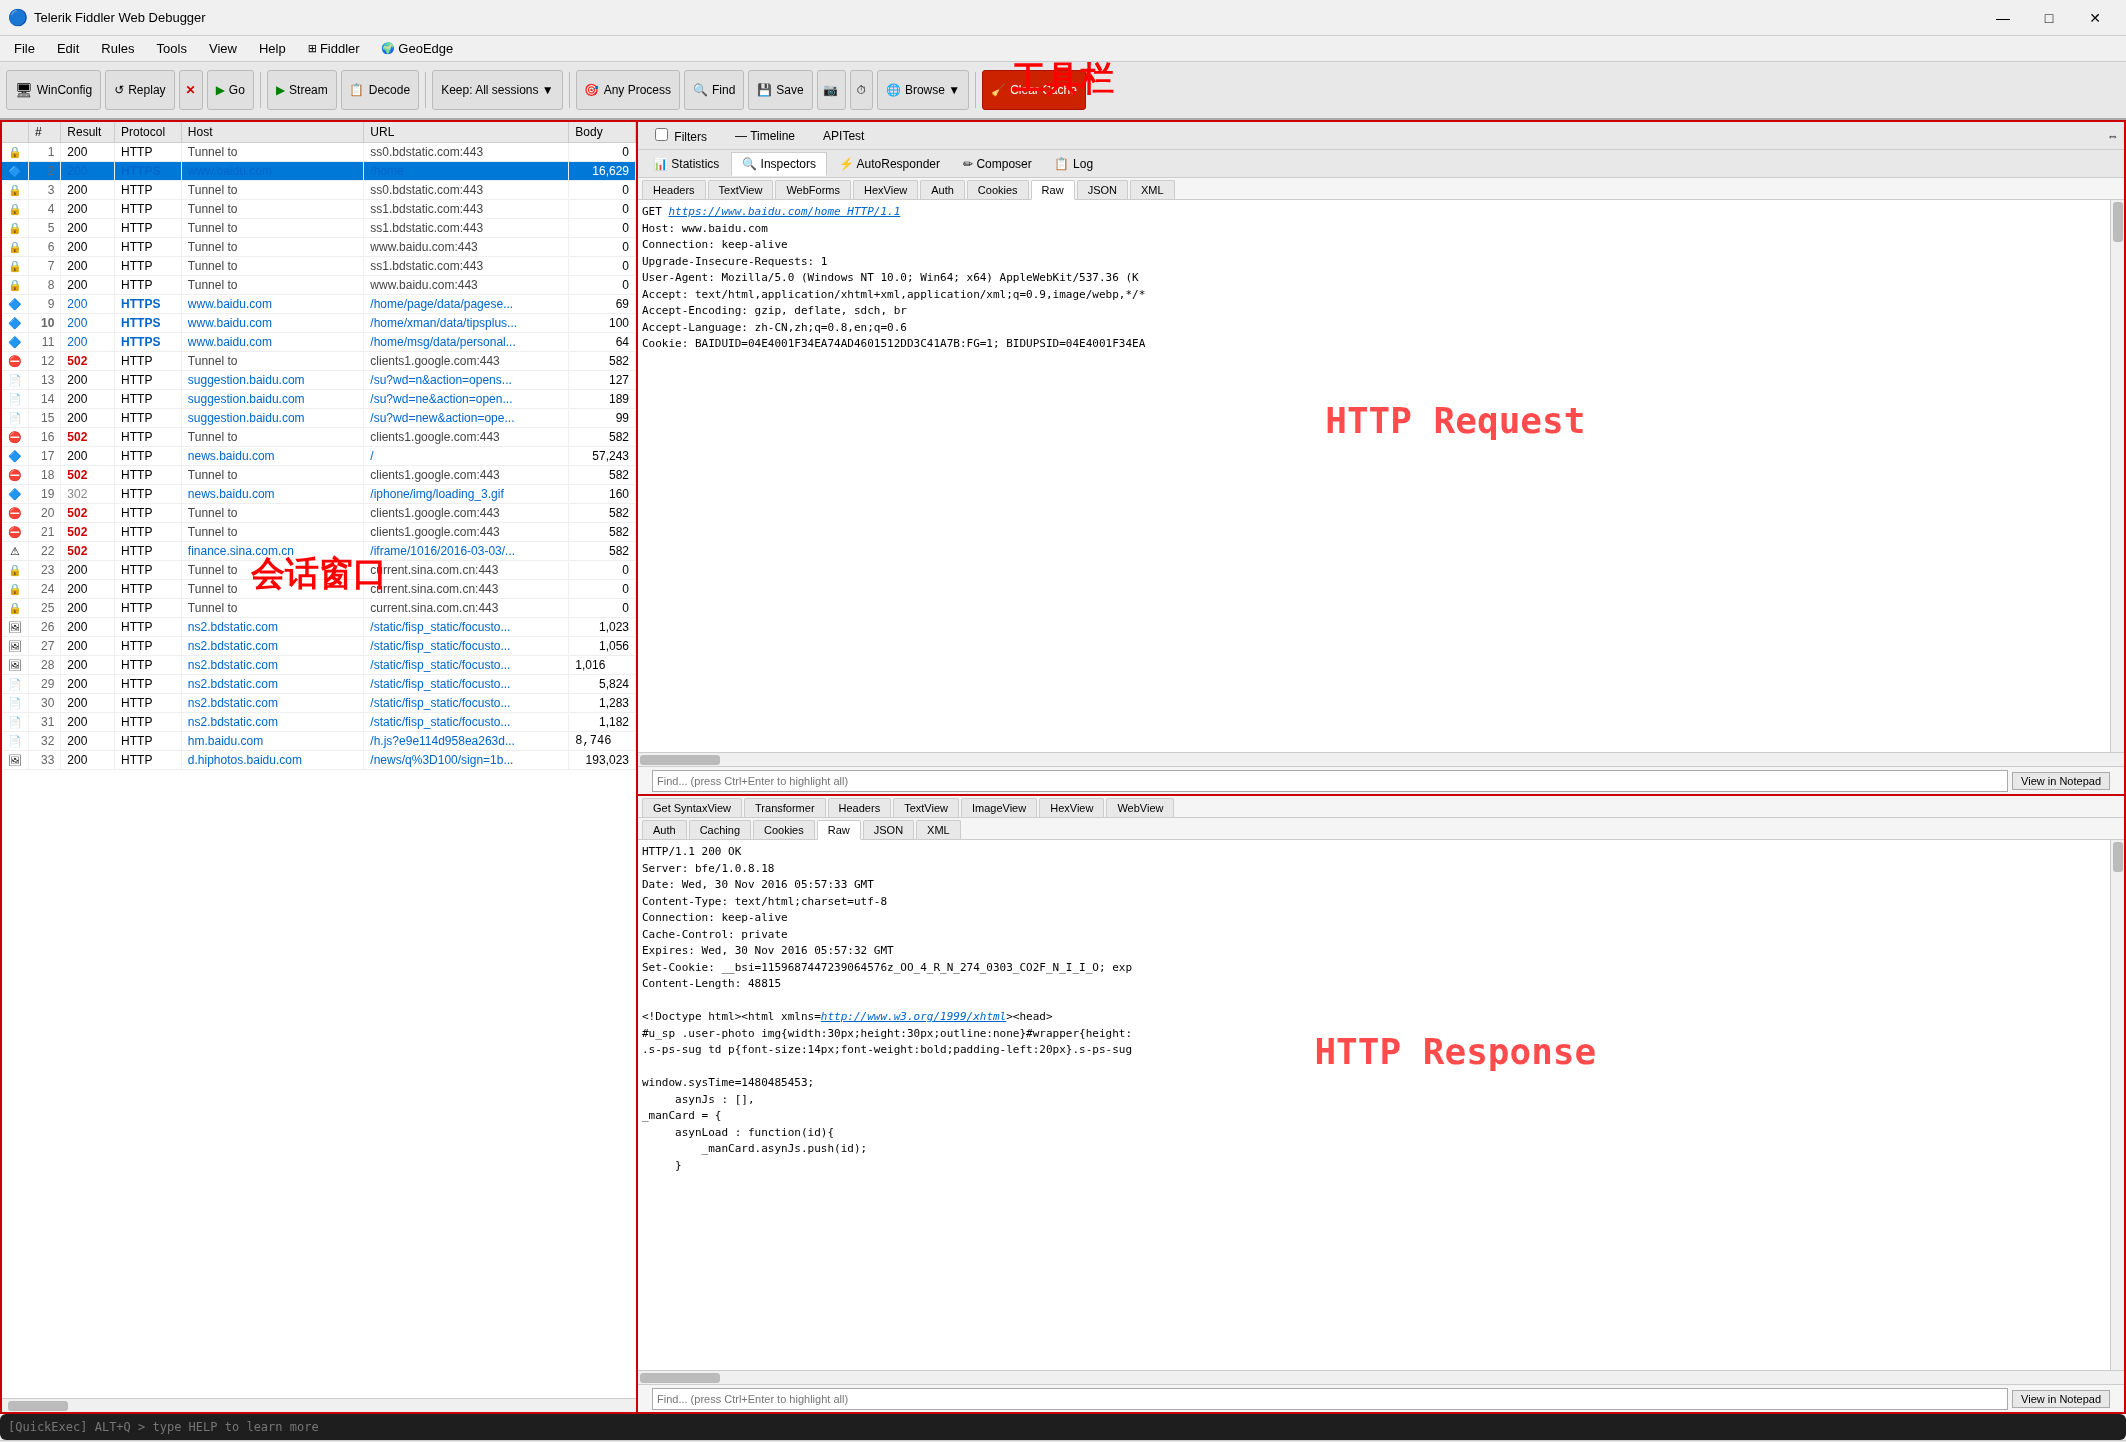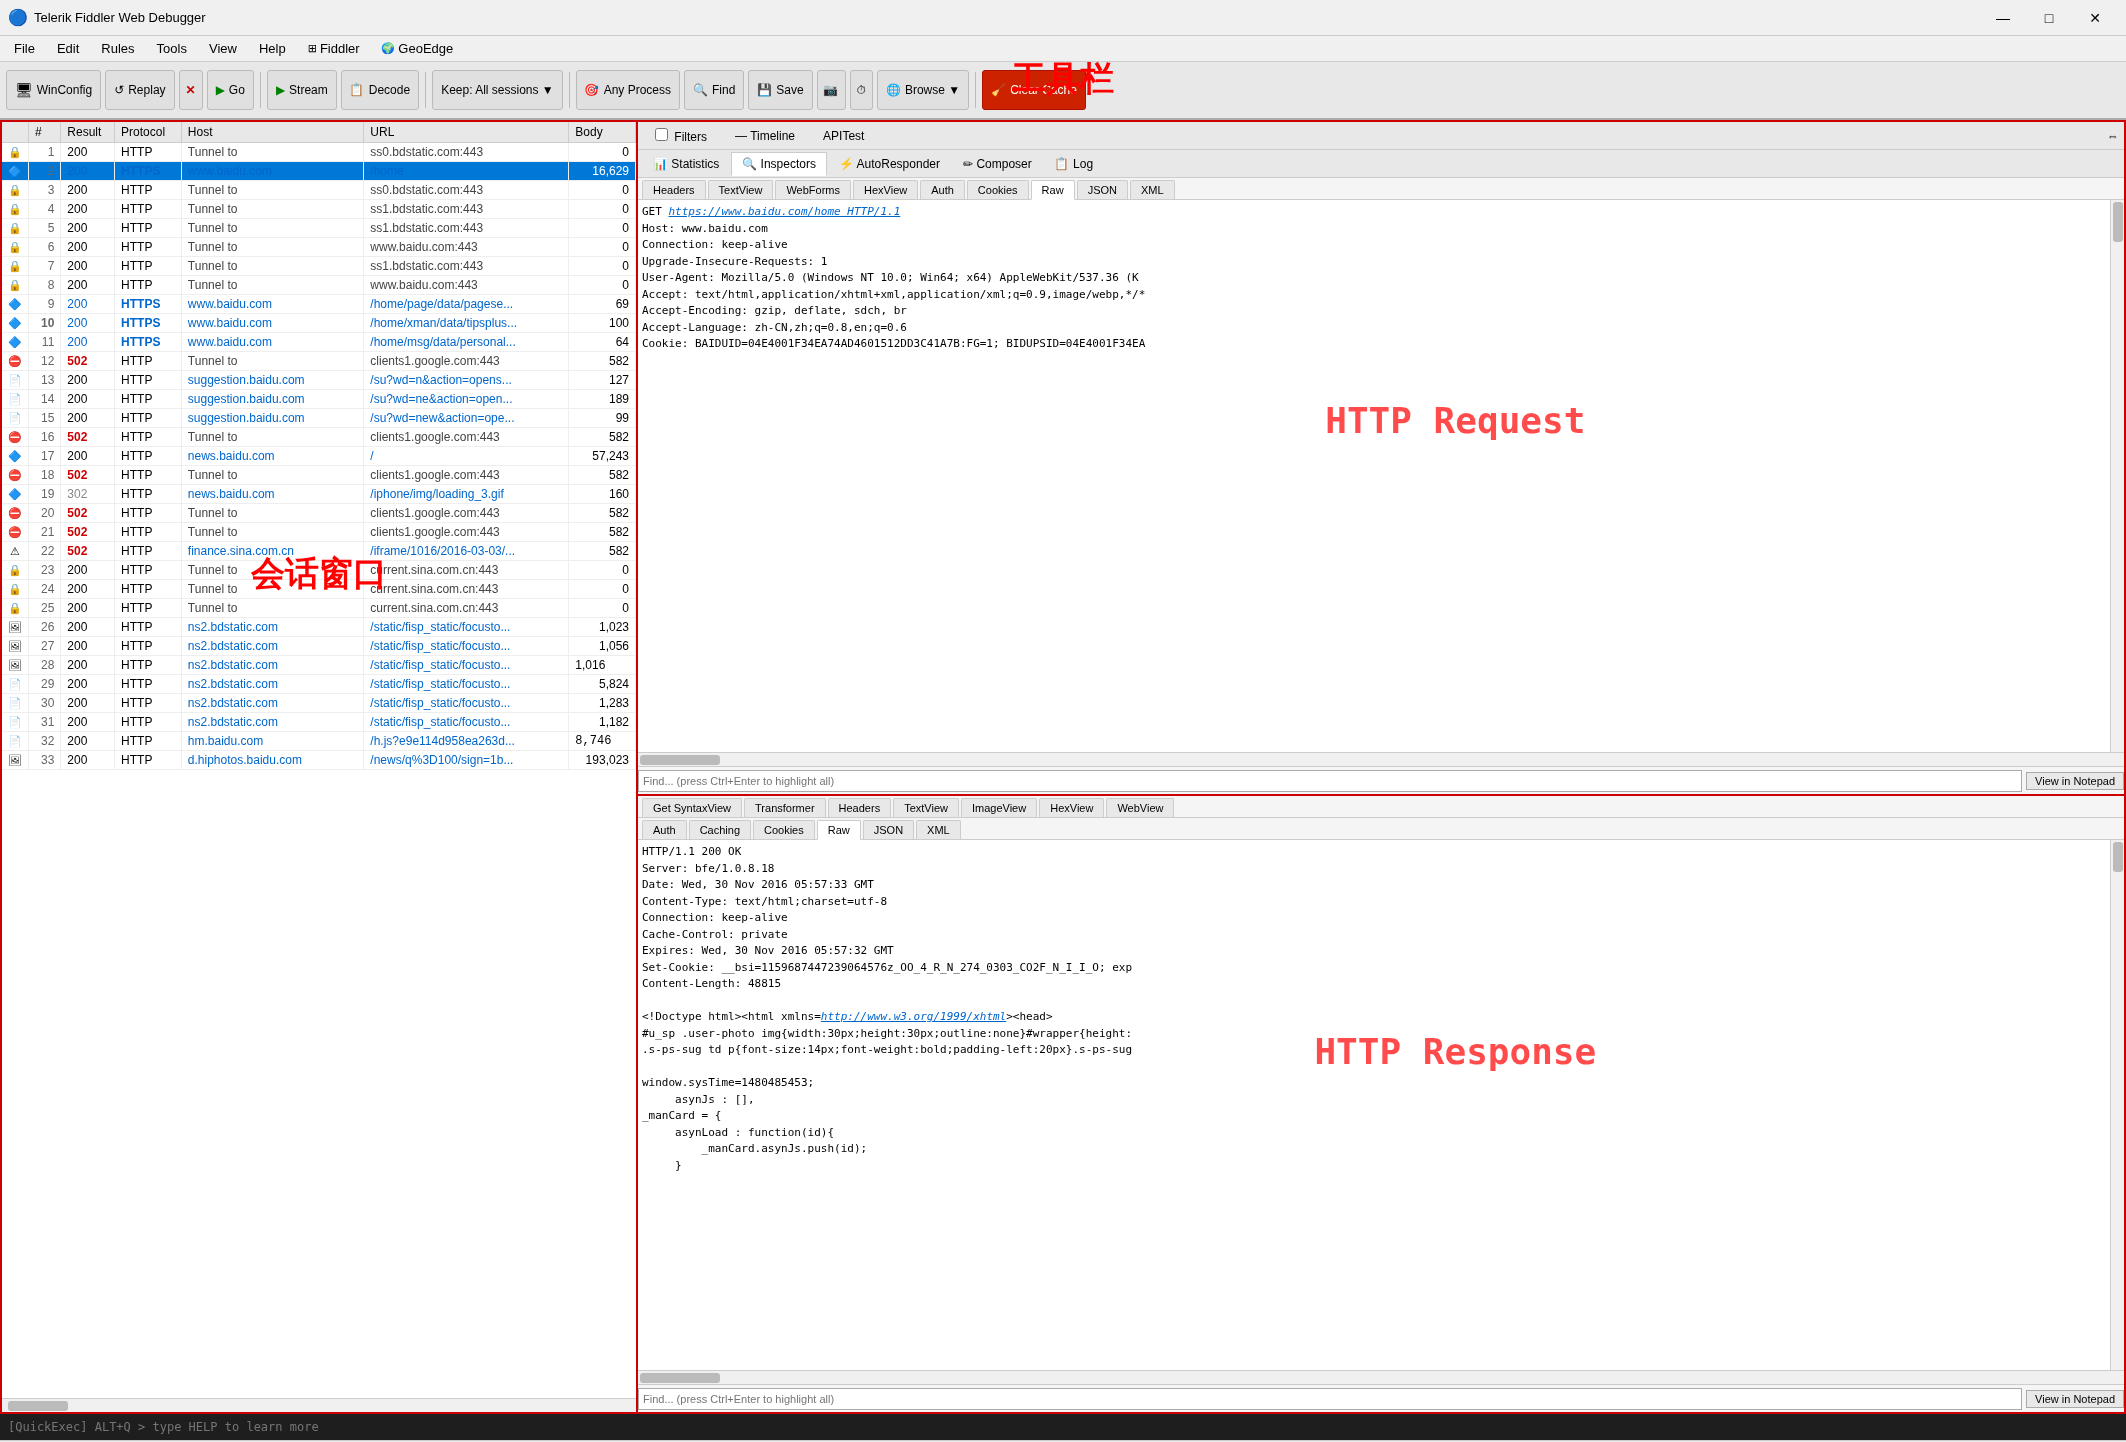--- a/index.html
+++ b/index.html
@@ -201,21 +201,21 @@
       pointer-events: none;
       white-space: nowrap;
     }
 
     .find-bar {
       display: flex;
       align-items: center;
       background: #f5f5f5;
       border-top: 1px solid #ccc;
       height: 28px;
-      padding: 0 0;
+      padding: 0 14px;
     }
     .find-input {
       flex: 1;
       height: 22px;
       border: 1px solid #aaa;
       padding: 0 4px;
       font-size: 11px;
     }
     .find-btn {
       margin-left: 4px;
@@ -241,20 +241,21 @@
     
     #quickexec-bar {
       height: 26px;
       background: #1e1e1e;
       color: #d4d4d4;
       display: flex;
       align-items: center;
       padding: 0 8px;
       font-size: 12px;
       font-family: Consolas, monospace;
+      border-radius: 6px;
     }
     #quickexec-input {
       background: transparent;
       border: none;
       color: #d4d4d4;
       font-size: 12px;
       font-family: Consolas, monospace;
       flex: 1;
       outline: none;
     }

